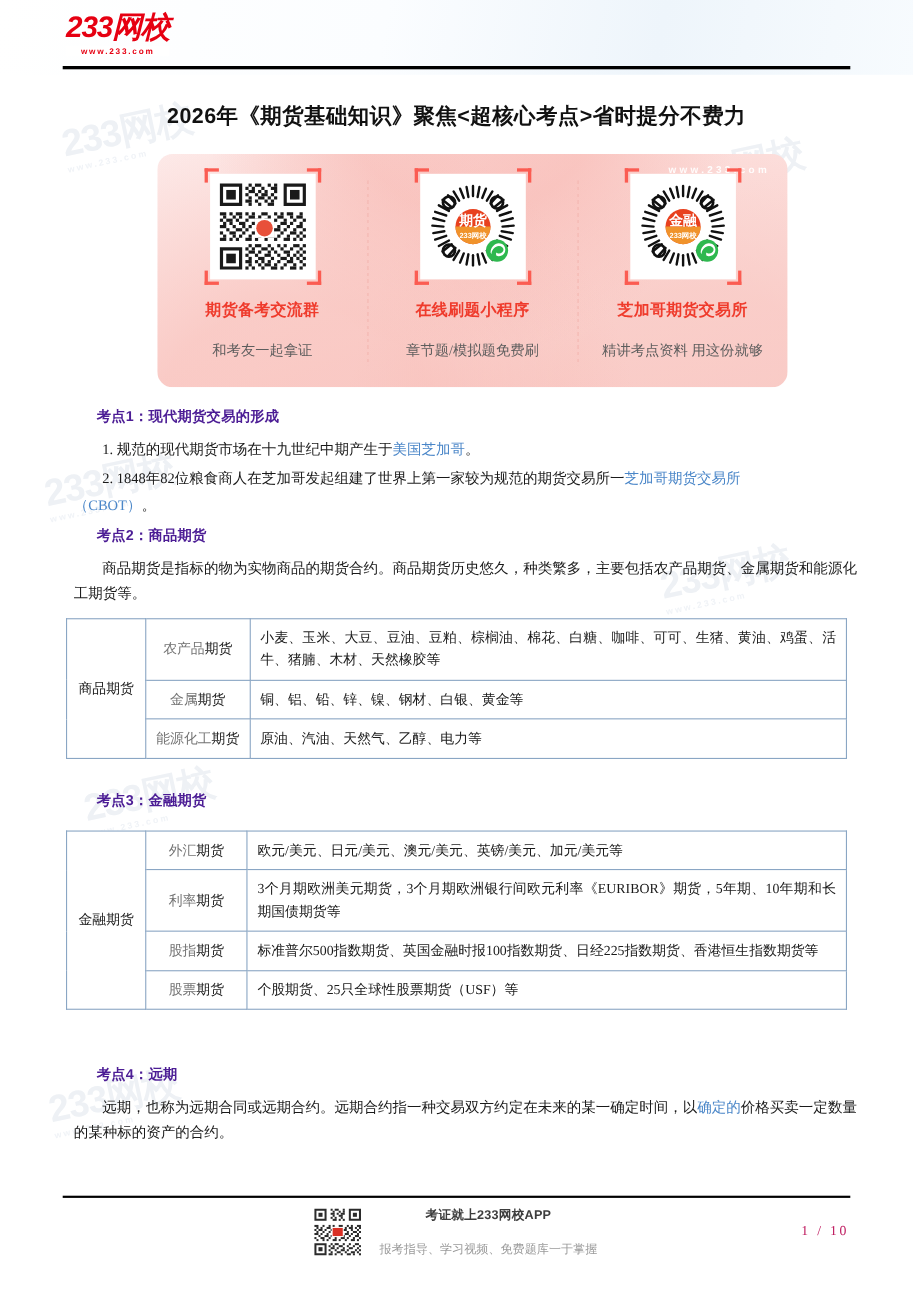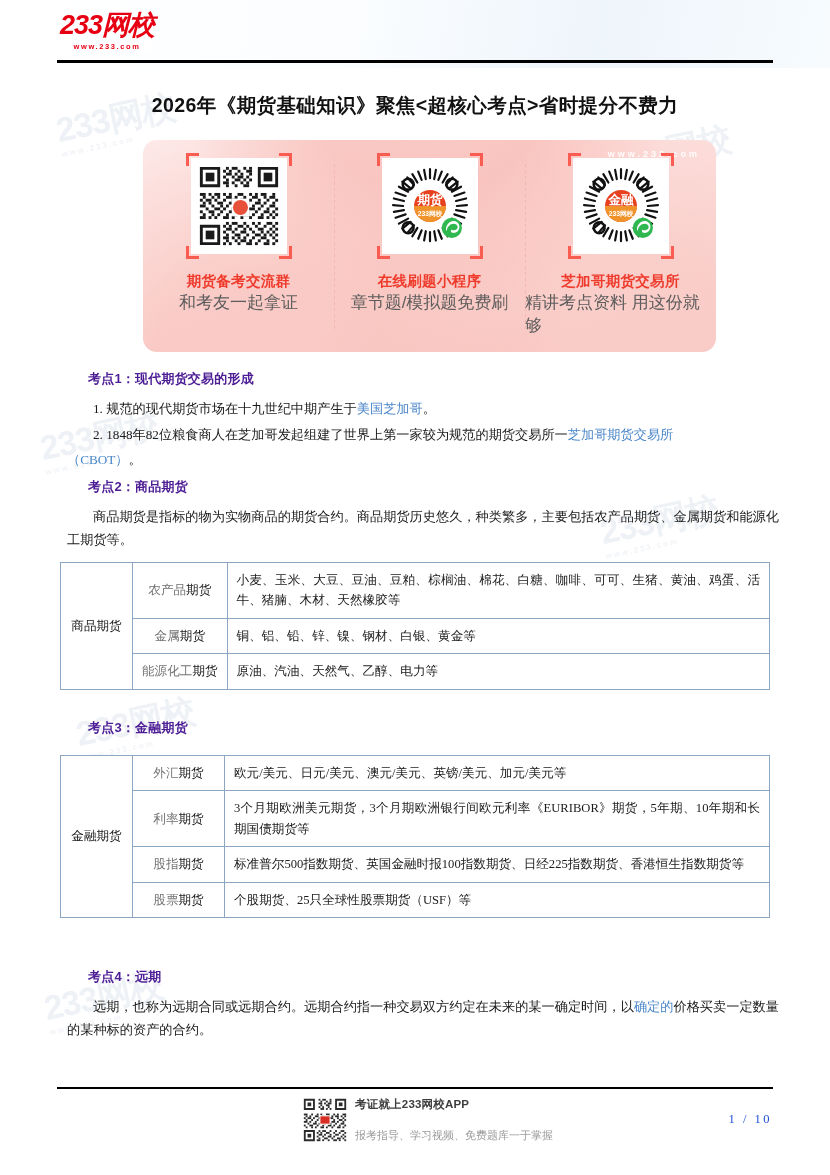--- a/index.html
+++ b/index.html
@@ -175,23 +175,23 @@
 
   .promo-title {
     margin-top: 18px;
     font-family: "Liberation Sans", sans-serif;
     font-weight: 700;
     font-size: 14.5px;
     color: #ef3b2c;
     letter-spacing: .3px;
   }
   .promo-sub {
-    margin-top: 0;
-    font-family: Liberation Sans, sans-serif;
-    font-size: 17px;
+    margin-top: 19px;
+    font-family: Liberation Serif, serif;
+    font-size: 13px;
     color: #5d5d5d;
   }
 
   
   .content {
     position: absolute;
     left: 0; top: 0;
     width: 830px;
     z-index: 3;
   }
@@ -251,45 +251,46 @@
   
   .rule-bottom {
     position: absolute;
     left: 57px; top: 1087px;
     width: 716px; height: 2px;
     background: #000;
     z-index: 2;
   }
   .footer {
     position: absolute;
-    left: 302px; top: 1097px;
+    left: 284px; top: 1097px;
     display: flex;
     align-items: center;
-    gap: 7px;
+    gap: 15px;
     z-index: 3;
+    text-align: center;
   }
   .footer-qr { display: block; }
   .footer-t1 {
     font-family: "Liberation Sans", sans-serif;
     font-weight: 700;
     font-size: 11.5px;
     color: #3d3d3d;
     letter-spacing: .2px;
   }
   .footer-t2 {
     font-family: "Liberation Sans", sans-serif;
     font-size: 11px;
     color: #9a9a9a;
     margin-top: 16px;
   }
   .pagenum {
     position: absolute;
     right: 58px; top: 1112px;
     font-size: 12.5px;
-    color: #1d4ed8;
+    color: #be185d;
     letter-spacing: 2.5px;
     z-index: 3;
     font-family: Liberation Serif, serif;
   }
 </style>
 </head>
 <body>
 
 <div class="page">
 

